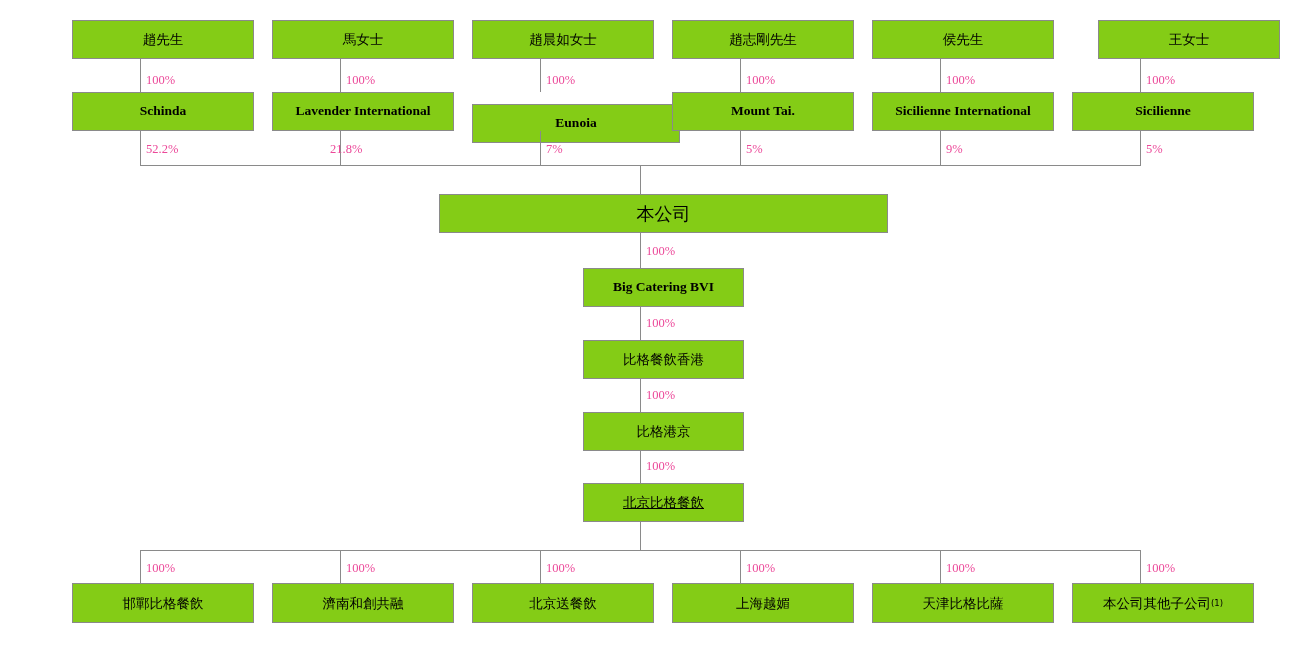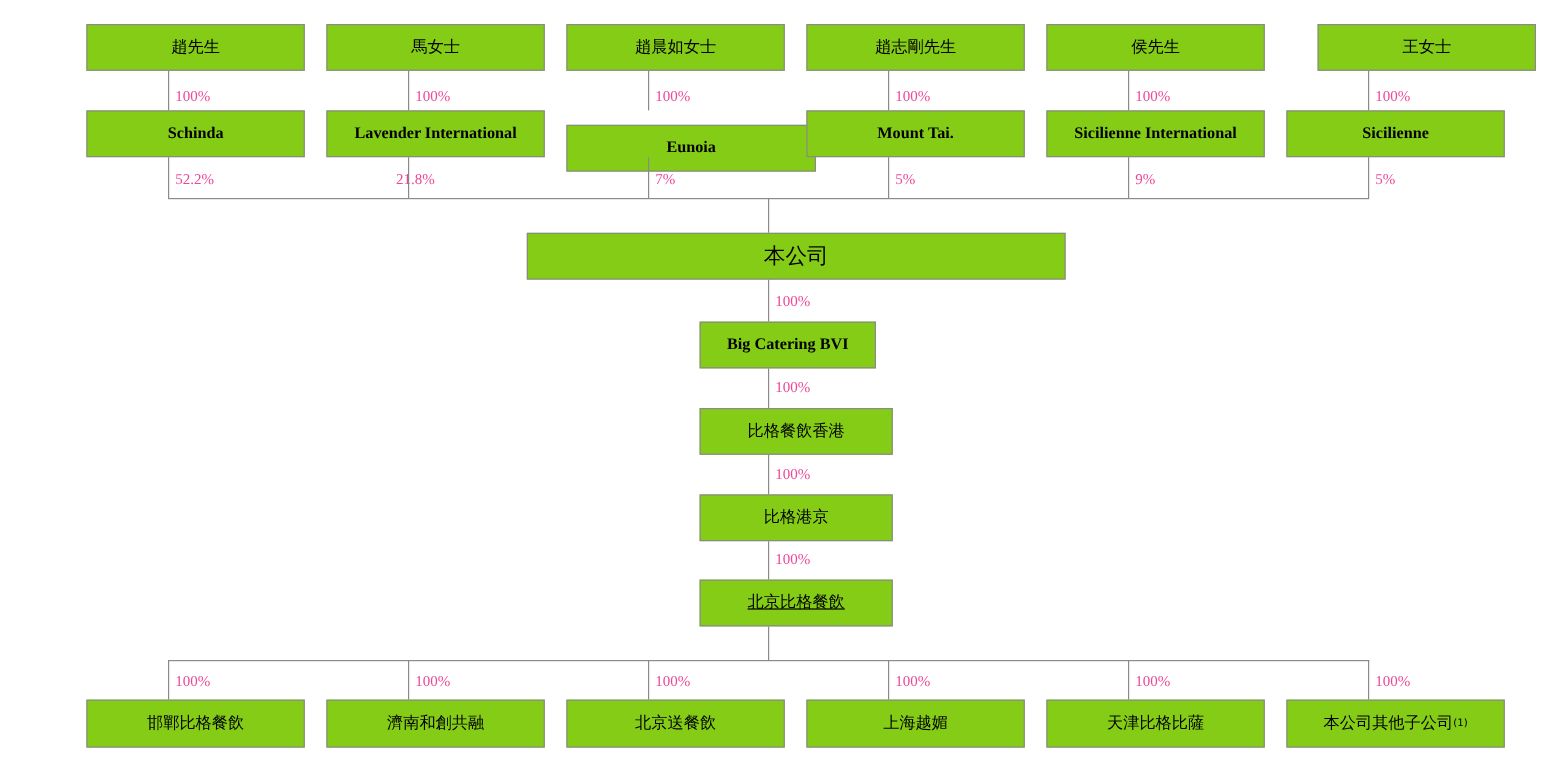--- a/index.html
+++ b/index.html
@@ -116,21 +116,21 @@
 
   <div class="hline" style="left:140px; top:165px; width:1001px;"></div>
 
   <div class="vline" style="left:640px; top:165px; height:29px;"></div>
 
   <div class="box box-company" style="left:416px; top:194px; width:449px; height:39px;">本公司</div>
 
   <div class="vline" style="left:640px; top:233px; height:35px;"></div>
   <div class="pct" style="left:646px; top:245px;">100%</div>
 
-  <div class="box box-en" style="left:560px; top:268px; width:147px; height:39px;">Big Catering BVI</div>
+  <div class="box box-en" style="left:560px; top:268px; width:161px; height:39px;">Big Catering BVI</div>
   <div class="vline" style="left:640px; top:307px; height:33px;"></div>
   <div class="pct" style="left:646px; top:317px;">100%</div>
 
   <div class="box box-cn" style="left:560px; top:340px; width:161px; height:39px;">比格餐飲香港</div>
   <div class="vline" style="left:640px; top:379px; height:33px;"></div>
   <div class="pct" style="left:646px; top:389px;">100%</div>
 
   <div class="box box-cn" style="left:560px; top:412px; width:161px; height:39px;">比格港京</div>
   <div class="vline" style="left:640px; top:451px; height:32px;"></div>
   <div class="pct" style="left:646px; top:460px;">100%</div>

